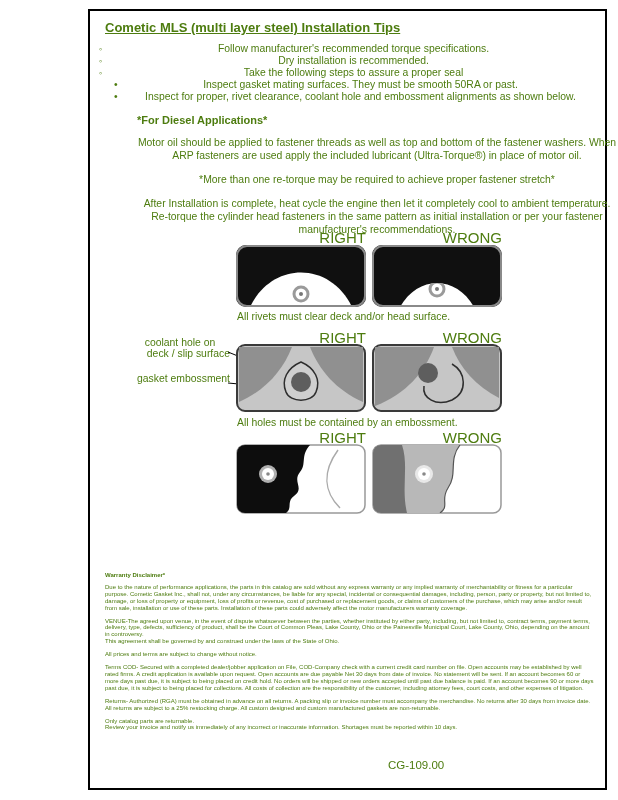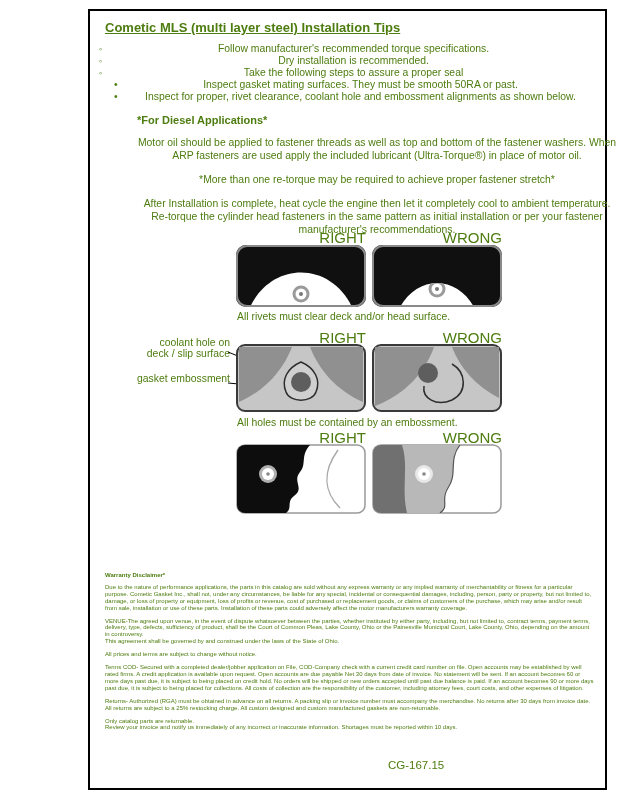--- a/index.html
+++ b/index.html
@@ -90,21 +90,21 @@
           <circle cx="65" cy="44" r="5.5" fill="#ffffff"></circle>
           <circle cx="65" cy="44" r="2" fill="#777777"></circle>
         </g>
       </g>
       <rect x="1" y="1" width="128" height="60" rx="10" fill="none" stroke="#8a8a8a" stroke-width="2"></rect>
     </svg>
   </div>
 
   <div class="caption" style="left:237px;top:310px;">All rivets must clear deck and/or head surface.</div>
 
-  <div class="dlabel" style="left:130px;top:337px;width:100px;">coolant hole on</div>
+  <div class="dlabel" style="left:130px;top:337px;width:100px;text-align:center;">coolant hole on</div>
   <div class="dlabel" style="left:118px;top:348px;width:112px;">deck / slip surface</div>
   <div class="dlabel" style="left:128px;top:373px;width:102px;">gasket embossment</div>
 
   <svg class="leaders" width="85" height="58" viewBox="0 0 85 58">
     <line x1="6" y1="14" x2="70" y2="40" stroke="#000" stroke-width="1"></line>
     <line x1="6" y1="45" x2="60" y2="50" stroke="#000" stroke-width="1"></line>
   </svg>
 
   <div class="hdr" style="left:236px;top:329px;">RIGHT</div>
   <div class="hdr" style="left:372px;top:329px;">WRONG</div>
@@ -181,14 +181,14 @@
     <p>Due to the nature of performance applications, the parts in this catalog are sold without any express warranty or any implied warranty of merchantability or fitness for a particular purpose.  Cometic Gasket Inc., shall not, under any circumstances, be liable for any special, incidental or consequential damages, including, person, party or property, but not limited to, damage, or loss of property or equipment, loss of profits or revenue, cost of purchased or replacement goods, or claims of customers of the purchase, which may arise and/or result from sale, installation or use of these parts.  Installation of these parts could adversely affect the motor manufacturers warranty coverage.</p>
     <p>VENUE-The agreed upon venue, in the event of dispute whatsoever between the parties, whether instituted by either party, including, but not limited to, contract terms, payment terms, delivery, type, defects, sufficiency of product, shall be the Court of Common Pleas, Lake County, Ohio or the Painesville Municipal Court, Lake County, Ohio, depending on the amount in controversy.
 This agreement shall be governed by and construed under the laws of the State of Ohio.</p>
     <p>All prices and terms are subject to change without notice.</p>
     <p>Terms COD- Secured with a completed dealer/jobber application on File, COD-Company check with a current credit card number on file.  Open accounts may be established by well rated firms.  A credit application is available upon request.  Open accounts are due payable Net 30 days from date of invoice.  No statement will be sent.  If an account becomes 60 or more days past due, it is subject to being placed on credit hold.  No orders will be shipped or new orders accepted until past due balance is paid.  If an account becomes 90 or more days past due, it is subject to being placed for collections.  All costs of collection are the responsibility of the customer, including attorney fees, court costs, and other expenses of litigation.</p>
     <p>Returns- Authorized (RGA) must be obtained in advance on all returns.  A packing slip or invoice number must accompany the merchandise.  No returns after 30 days from invoice date.  All returns are subject to a 25% restocking charge.  All custom designed and custom manufactured gaskets are non-returnable.</p>
     <p>Only catalog parts are returnable.
 Review your invoice and notify us immediately of any incorrect or inaccurate information.  Shortages must be reported within 10 days.</p>
   </div>
 
-  <div class="footer">CG-167.15</div>
+  <div class="footer">CG-109.00</div>
 </div>
 
 </body></html>

